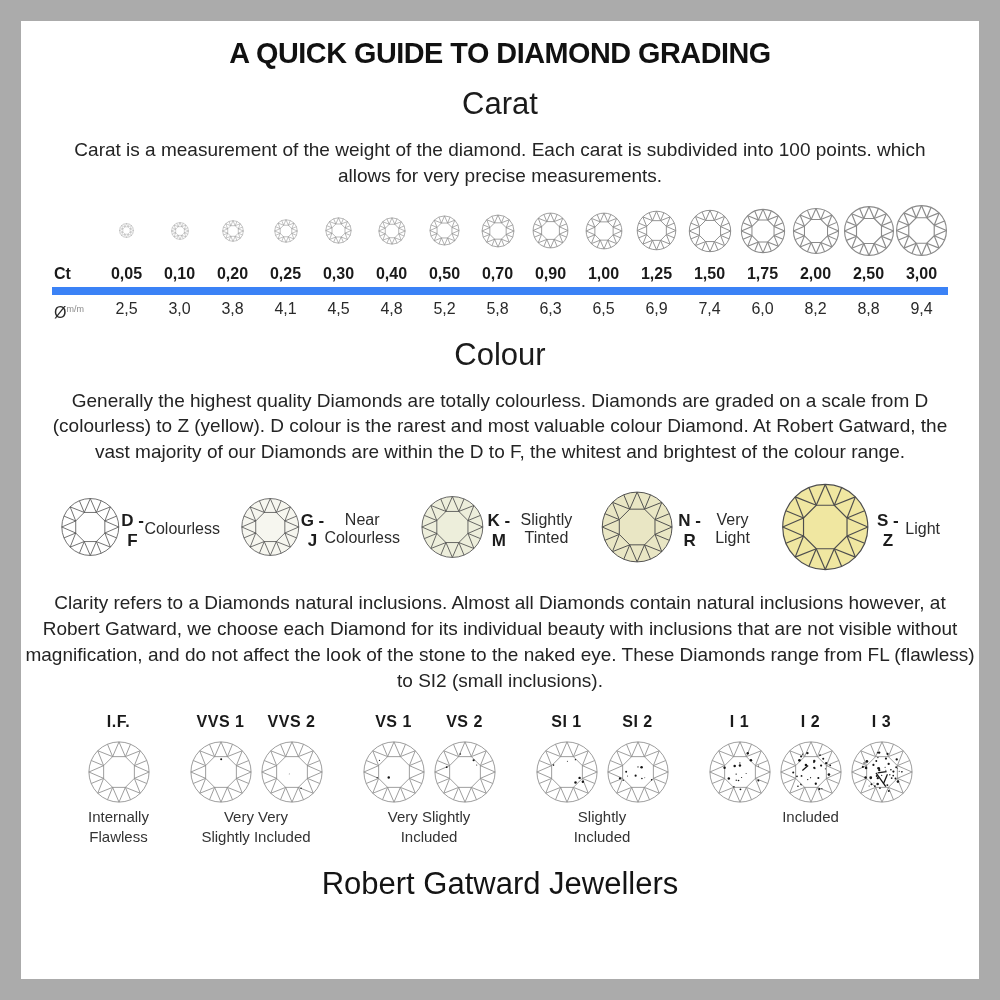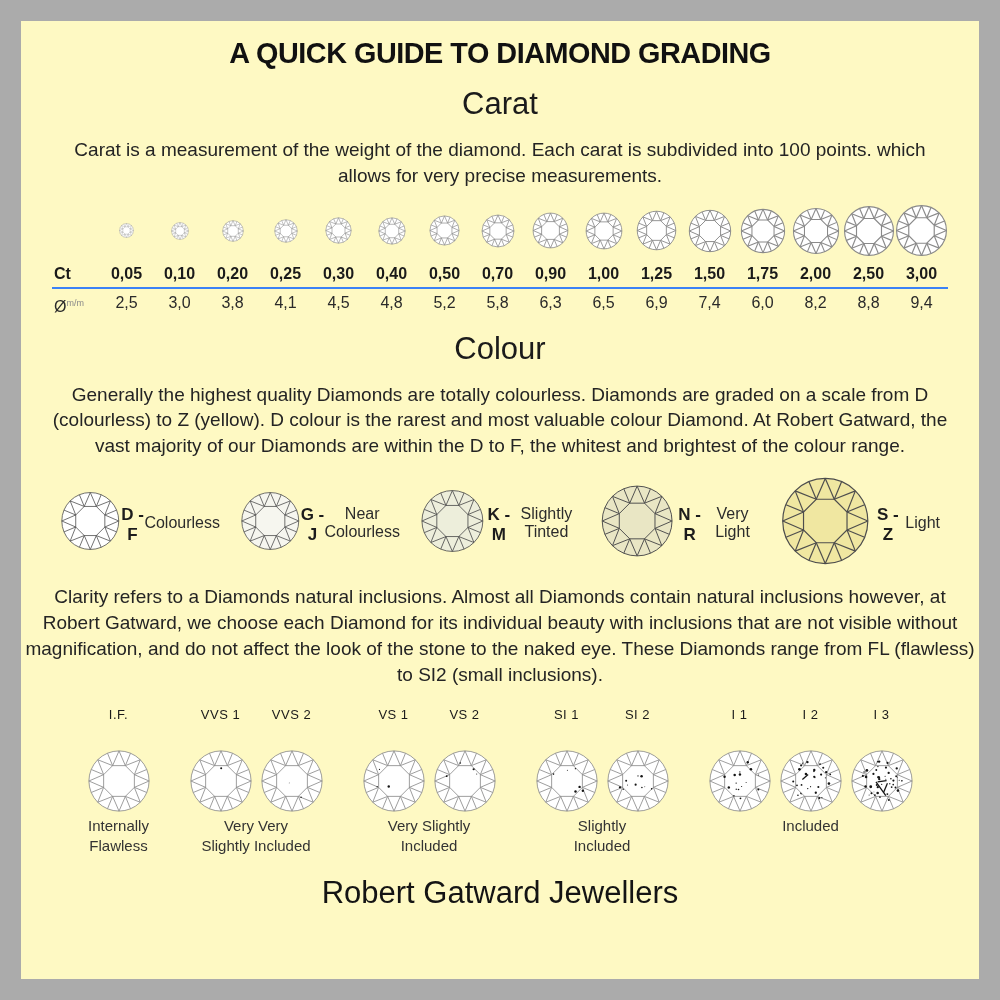--- a/index.html
+++ b/index.html
@@ -2,21 +2,21 @@
 <html><head>
 <meta charset="utf-8">
 <style>
   html,body{margin:0;padding:0;}
   body{
     width:1000px;height:1000px;background:#ababab;
     font-family:"Liberation Sans", sans-serif;position:relative;overflow:hidden;
   }
   .card{
     position:absolute;left:21px;top:21px;width:958px;height:958px;
-    background:#fef9c3;overflow:hidden;text-align:center;
+    background:#ffffff;overflow:hidden;text-align:center;
   }
   .page-title{
     margin-top:15px;font-size:30px;font-weight:bold;color:#111;
     letter-spacing:-0.5px;transform:scaleX(0.96);display:inline-block;
   }
   .title-wrap{text-align:center;}
   .section-heading{
     font-size:31px;font-weight:400;color:#1b1b1b;margin:16px auto 0 auto;
   }
   .para{
@@ -30,21 +30,21 @@
   .carat-table{
     display:grid;
     grid-template-columns:48px repeat(16, 53px);
     margin:12px auto 0 auto;
     width:896px;
     align-items:center;
   }
   .carat-table .dcell{display:flex;align-items:center;justify-content:center;height:60px;}
   .carat-table .ct-cell{
     font-size:16px;font-weight:bold;color:#1a1a1a;height:26px;line-height:26px;
-    border-bottom:2px solid #3b82f6;
+    border-bottom:8px solid #3b82f6;
   }
   .carat-table .mm-cell{
     font-size:16px;color:#2a2a2a;height:26px;line-height:28px;
   }
   .carat-table .rowlabel{text-align:left;padding-left:2px;}
   .diam-unit{font-size:9px;color:#8a8a8a;vertical-align:super;letter-spacing:0;}
 
   
   .colour-row{
     display:flex;justify-content:space-between;align-items:flex-start;
@@ -55,21 +55,21 @@
   .colour-name{font-size:16px;color:#2c2c2c;margin-top:4px;}
 
   
   .clarity-row{
     display:flex;justify-content:center;align-items:flex-start;
     gap:38px;margin:20px auto 0 auto;
   }
   .clarity-group{display:flex;flex-direction:column;align-items:center;}
   .clarity-stones{display:flex;gap:7px;}
   .clarity-stone{display:flex;flex-direction:column;align-items:center;}
-  .clarity-code{font-size:13px;font-weight:normal;color:#1a1a1a;letter-spacing:0.5px;height:18px;margin-bottom:24px;}
+  .clarity-code{font-size:16px;font-weight:bold;color:#1a1a1a;letter-spacing:0.5px;height:18px;margin-bottom:9px;}
   .clarity-caption{
     font-size:15px;color:#333;margin-top:3px;line-height:1.3;white-space:pre-line;
   }
   .footer{
     font-size:31px;font-weight:400;color:#141414;margin-top:20px;
   }
 </style>
 </head>
 <body>
 

